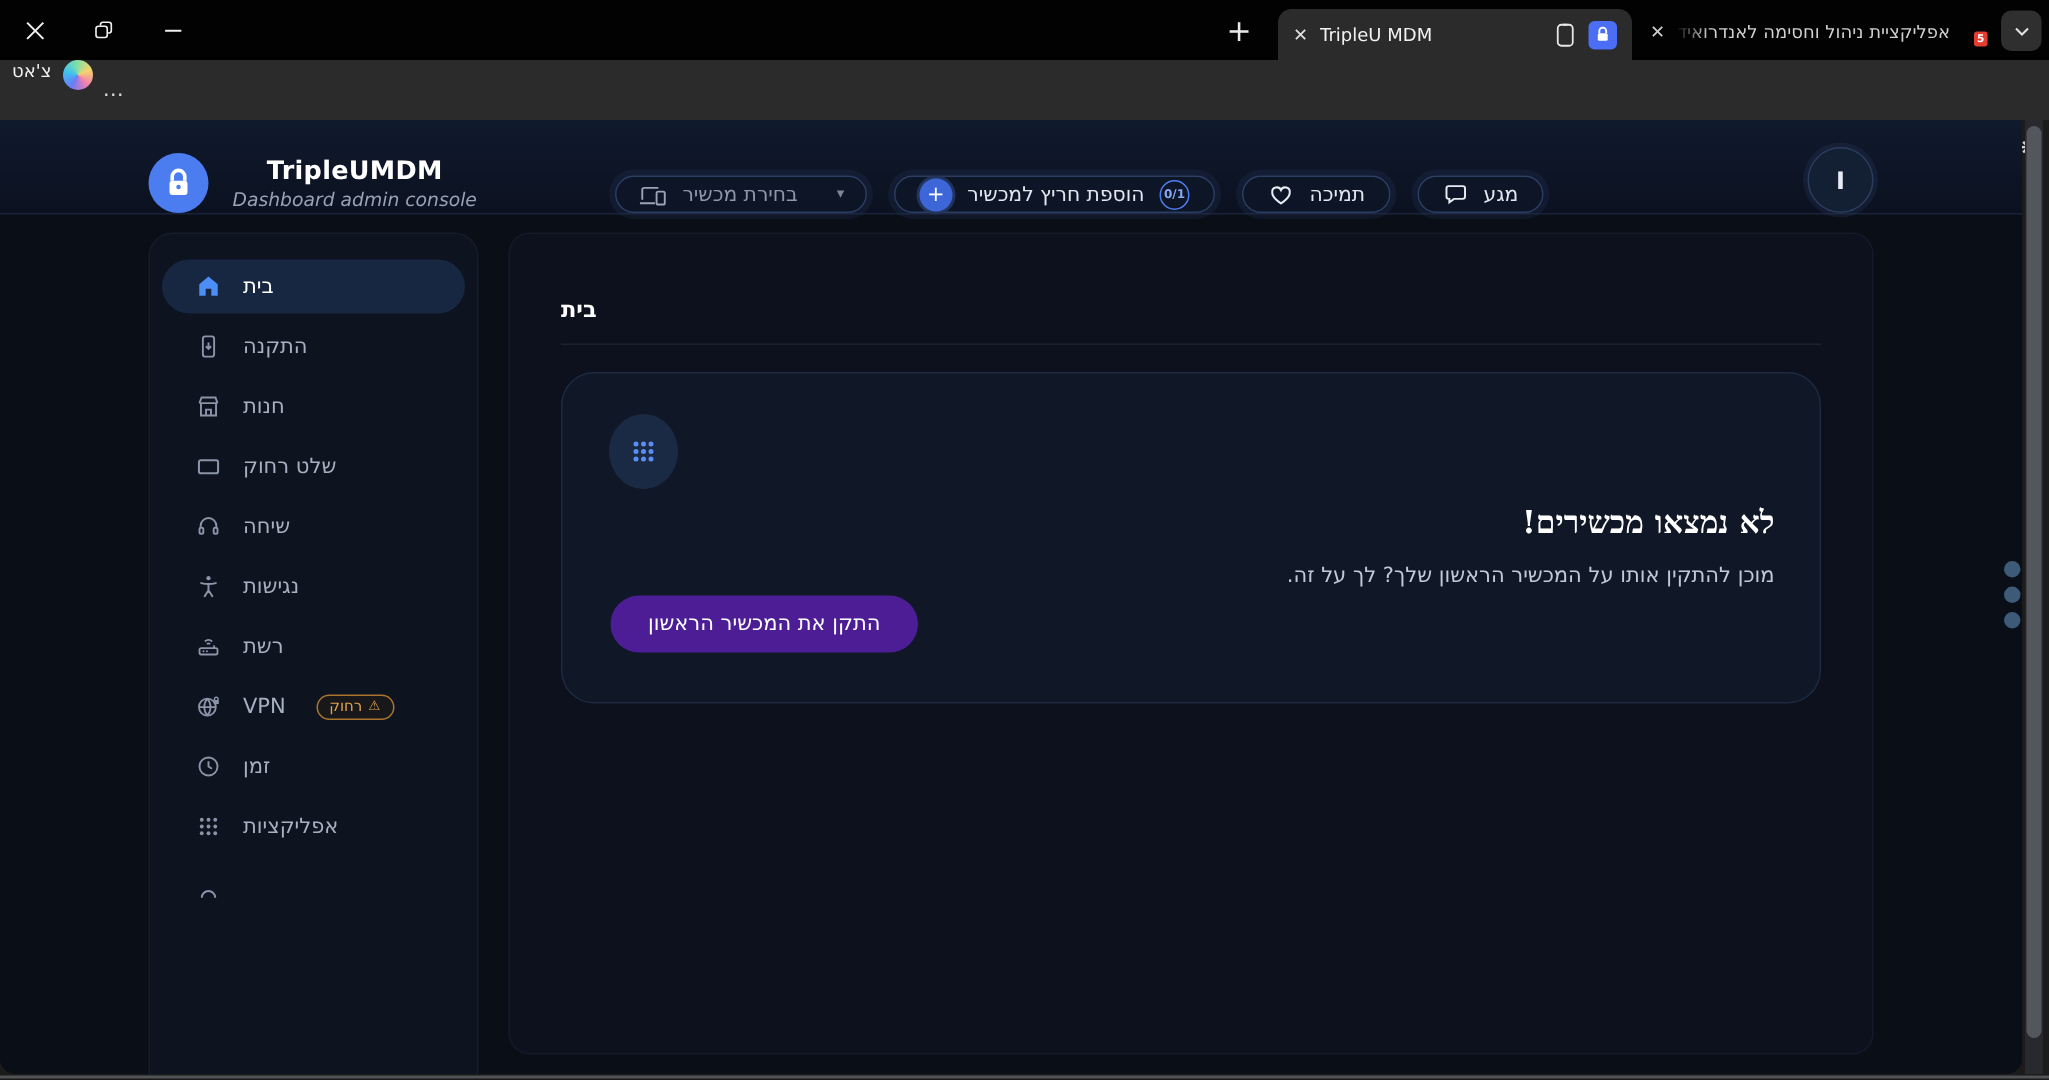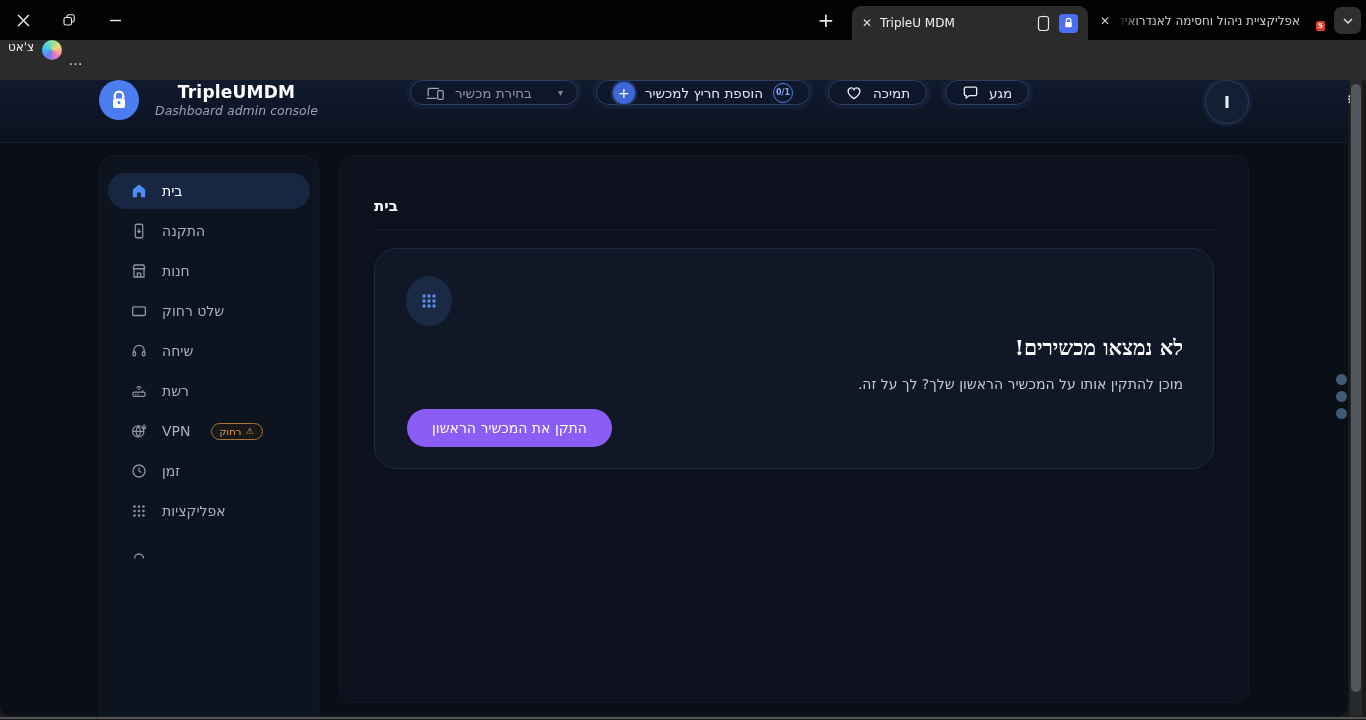--- a/index.html
+++ b/index.html
@@ -45,21 +45,21 @@
   .navbtn { position:absolute; top:47px; color:#d7d7d7; cursor:pointer; }
 
   
   .webview { position:absolute; top:80px; left:0; right:18px; bottom:4px; background:#0a0e17; border-radius:0 0 10px 10px; overflow:hidden; }
   .scrolltrack { position:absolute; top:80px; right:4px; bottom:4px; width:12px; background:#28292c; }
   .scrollthumb { position:absolute; top:4px; left:1px; width:10px; height:608px; border-radius:5px; background:#53565c; cursor:pointer; }
   .bottomline { position:absolute; left:0; right:0; bottom:1px; height:2px; background:#515357; }
 
   
   .site-header { height:63px; background:linear-gradient(180deg,#101a2d,#0b1120); border-bottom:1px solid #18223a; }
-  .hdr-inner { width:1150px; height:100%; margin:0 auto; display:flex; align-items:flex-start; }
+  .hdr-inner { width:1150px; height:100%; margin:0 auto; display:flex; align-items:flex-end; }
   .brand { display:flex; align-items:center; gap:16px; }
   .logo { width:40px; height:40px; border-radius:50%; background:#4b7cf0; display:flex; align-items:center; justify-content:center; }
   .brand-text { text-align:center; }
   .brand-title { color:#fff; font-size:17px; font-weight:700; letter-spacing:.2px; }
   .brand-sub { color:#98a2b3; font-size:12.5px; margin-top:1px;font-style:italic; }
   .hdr-buttons { display:flex; align-items:center; gap:18px; margin-left:92px; }
   .pill { height:25px; border-radius:18px; border:1px solid #2c3e63; background:rgba(14,23,42,.55); box-shadow:0 0 0 4px rgba(42,60,100,.22); display:flex; align-items:center; padding:0 16px; gap:10px; color:#e2e7f0; font-size:13.5px; cursor:pointer; white-space:nowrap; }
   .pill.select { color:#8d97aa; padding:0 14px; }
   .pill .caret { color:#7d8798; font-size:10px; margin-left:16px; }
   .pluscircle { width:22px; height:22px; border-radius:50%; background:#3d67d9; box-shadow:0 0 0 2px #22345c; color:#fff; font-size:14px; display:flex; align-items:center; justify-content:center; }
@@ -75,21 +75,21 @@
   .side-badge { display:flex; align-items:center; gap:4px; margin-left:6px; border:1px solid #a8752f; background:rgba(80,50,10,.18); color:#dfa14f; border-radius:10px; padding:2px 8px; font-size:10px; }
   .side-badge .warn { font-size:9px; }
 
   .main { flex:1; background:#0c111d; border:1px solid #131b2a; border-radius:14px; min-height:548px; padding:0 34px 40px; position:relative; }
   .page-title { padding-top:41px; color:#fff; font-size:15px; font-weight:700; }
   .divider { margin-top:14px; border-top:1px solid #1a2231; }
   .empty-card { margin-top:18px; height:221px; background:#101827; border:1px solid #1e2a40; border-radius:22px; position:relative; padding:0 30px; }
   .grid-badge { position:absolute; left:31px; top:27px; width:46px; height:50px; border-radius:50%; background:#1b2a44; display:flex; align-items:center; justify-content:center; }
   .empty-title { direction:rtl; text-align:right; padding-top:86px; color:#fff; font-size:21px; font-weight:700; font-family:"DejaVu Serif","Liberation Serif",serif; }
   .empty-sub { direction:rtl; text-align:right; margin-top:15px; color:#c2c9d6; font-size:14px; }
-  .cta { position:absolute; left:32px; bottom:21px; height:38px; border:none; border-radius:19px; background:#8b5cf6; color:#fff; font-size:14px; padding:0 25px; font-family:inherit; cursor:pointer; }
+  .cta { position:absolute; left:32px; bottom:33px; height:38px; border:none; border-radius:19px; background:#4c1d95; color:#fff; font-size:14px; padding:0 25px; font-family:inherit; cursor:pointer; }
 
   .dots-widget { position:absolute; right:0px; top:294px; width:12px; display:flex; flex-direction:column; gap:6px; cursor:pointer; }
   .dots-widget i { width:11px; height:11px; border-radius:50%; background:#3d5a78; }
 </style>
 </head>
 <body>
 
 <div class="tabbar">
   <div class="winctl">
     <div class="winbtn">
@@ -318,20 +318,29 @@
         <span class="sicon">
           <svg width="18" height="18" viewBox="0 0 24 24" fill="none" stroke="currentColor" stroke-width="1.7">
             <path d="M5 14v-2.5a7 7 0 0 1 14 0V14"></path>
               <rect x="4" y="13" width="3.4" height="5.4" rx="1.4"></rect>
               <rect x="16.6" y="13" width="3.4" height="5.4" rx="1.4"></rect>
           </svg>
         </span>
         <span>שיחה</span>
       </div>
 
+      <div class="side-item">
+        <span class="sicon">
+          <svg width="18" height="18" viewBox="0 0 24 24" fill="none" stroke="currentColor" stroke-width="1.8" stroke-linecap="round">
+            <circle cx="12" cy="4.6" r="1.9" fill="currentColor" stroke="none"></circle>
+              <path d="M5.5 9c4.2 1.1 8.8 1.1 13 0M12 10.5v4.8M12 15.3 8.6 20.6M12 15.3l3.4 5.3"></path>
+          </svg>
+        </span>
+        <span>נגישות</span>
+      </div>
 
       <div class="side-item">
         <span class="sicon">
           <svg width="18" height="18" viewBox="0 0 24 24" fill="none" stroke="currentColor" stroke-width="1.6">
             <path d="M8.7 7.5a5.2 5.2 0 0 1 6.6 0M10.5 9.7a2.6 2.6 0 0 1 3 0"></path>
               <rect x="4" y="13.5" width="16" height="5.6" rx="1.5"></rect>
               <path d="M17 13.5V11"></path>
               <circle cx="7.6" cy="16.3" r=".9" fill="currentColor" stroke="none"></circle>
               <circle cx="10.6" cy="16.3" r=".9" fill="currentColor" stroke="none"></circle>
           </svg>

